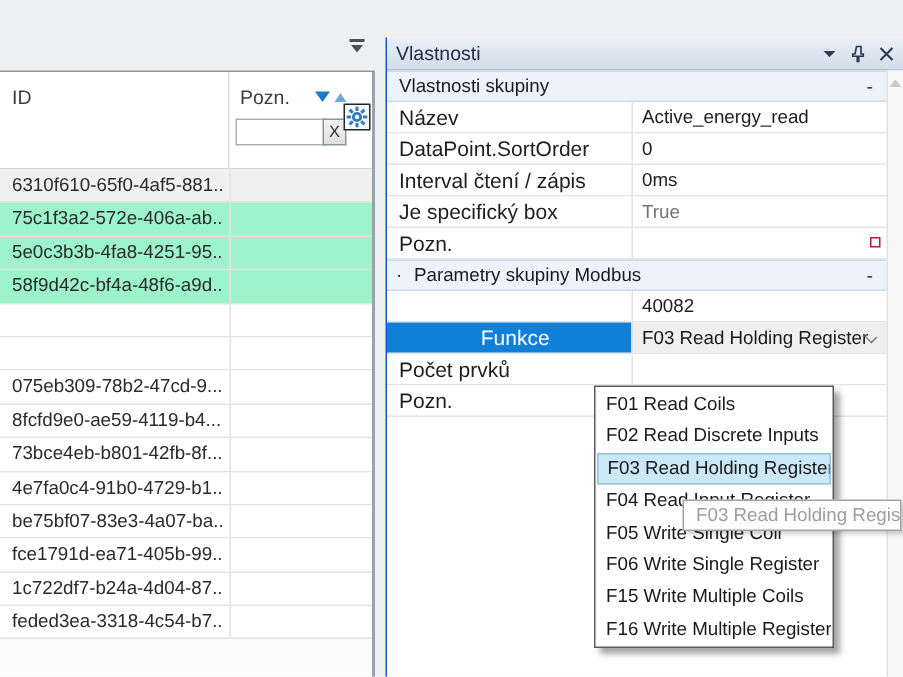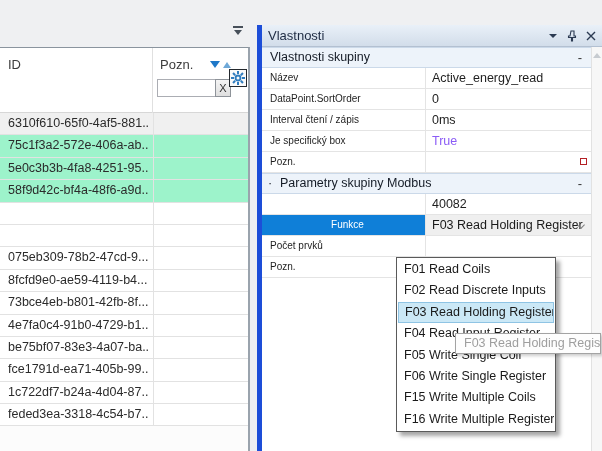--- a/index.html
+++ b/index.html
@@ -42,44 +42,44 @@
     background:#FFFFFF;cursor:default;}
   .trow.alt{background:#F0F0F0;}
   .trow.selected{background:#9DF3CB;}
   .tcell{position:absolute;top:0;bottom:0;overflow:hidden;white-space:nowrap;
     font-size:12.5px;color:#2B2B2B;line-height:21px;}
   .tcell.tid{left:8px;width:140px;}
   .tcell.tnote{left:153px;right:0;border-left:1px solid #E2E2E2;}
   
   .props{
     position:absolute;left:257px;top:25px;width:345px;height:426px;
-    background:#FFFFFF;border-left:5px solid #1d4ed8;box-sizing:border-box;
+    background:#FFFFFF;border-left:1px solid #1d4ed8;box-sizing:border-box;
   }
   .props-header{
     position:relative;height:22px;
     background:linear-gradient(#E9F0F8,#D2DDEA);
     border-bottom:1px solid #B3C0D1;
     color:#1E2B43;line-height:21px;padding-left:6px;box-sizing:border-box;
   }
   .props-header .hicons{position:absolute;right:5px;top:0;height:22px;display:flex;align-items:center;gap:7px;}
   .hicon{width:12px;height:12px;display:flex;align-items:center;justify-content:center;cursor:pointer;color:#2B3A52;}
   .grid{position:absolute;left:0;top:22px;right:10px;bottom:0;}
   .prow{position:relative;height:21px;box-sizing:border-box;border-bottom:1px solid #E4E4E4;background:#FFF;}
   .prow .plabel{position:absolute;left:0;top:0;bottom:0;width:163px;box-sizing:border-box;
-    padding-left:8px;line-height:20px;font-size:10px;color:#1E1E1E;overflow:hidden;white-space:nowrap;}
+    padding-left:8px;line-height:20px;font-size:14px;color:#1E1E1E;overflow:hidden;white-space:nowrap;}
   .prow .pvalue{position:absolute;left:163px;top:0;bottom:0;right:0;box-sizing:border-box;
     border-left:1px solid #E4E4E4;padding-left:6px;line-height:20px;font-size:12.5px;color:#1E1E1E;
     overflow:hidden;white-space:nowrap;}
   .prow.section{background:#EDF3FA;border-top:1px solid #CBD9E9;border-bottom:1px solid #CBD9E9;text-align:center;}
   .prow.section .slabel{position:absolute;left:8px;line-height:19px;font-size:12.5px;color:#141B26;}
   .prow.section .bullet{position:absolute;left:6px;line-height:19px;font-size:12.5px;color:#141B26;}
   .prow.section.indent .slabel{left:18px;}
   .prow.section .collapse{position:absolute;right:10px;top:0;line-height:19px;font-size:13px;color:#333;cursor:pointer;}
   .prow.sel .plabel{background:#0F7FD8;color:#FFF;text-align:center;}
-  .prow .pvalue.readonly{color:#8b5cf6;}
+  .prow .pvalue.readonly{color:#737373;}
   .prow .pvalue.combo{background:#EFEFEF;color:#1A1A1A;}
   .chev{position:absolute;right:8px;top:6px;width:6px;height:6px;
     border-right:1.6px solid #7D7D7D;border-bottom:1.6px solid #7D7D7D;transform:rotate(45deg) scale(1,0.8);}
   .notemark{position:absolute;right:5px;top:6px;width:7px;height:7px;border:1.5px solid #B42025;background:#FFF;box-sizing:border-box;}
   .scrollbar{position:absolute;right:0;top:22px;bottom:0;width:10px;background:#F7F7F7;border-left:1px solid #E2E2E2;}
   .sb-up{position:absolute;left:1px;top:6px;width:0;height:0;
     border-left:4px solid transparent;border-right:4px solid transparent;border-bottom:5px solid #C7CBD0;}
   
   .popup{
     position:absolute;left:396px;top:257px;width:160px;

